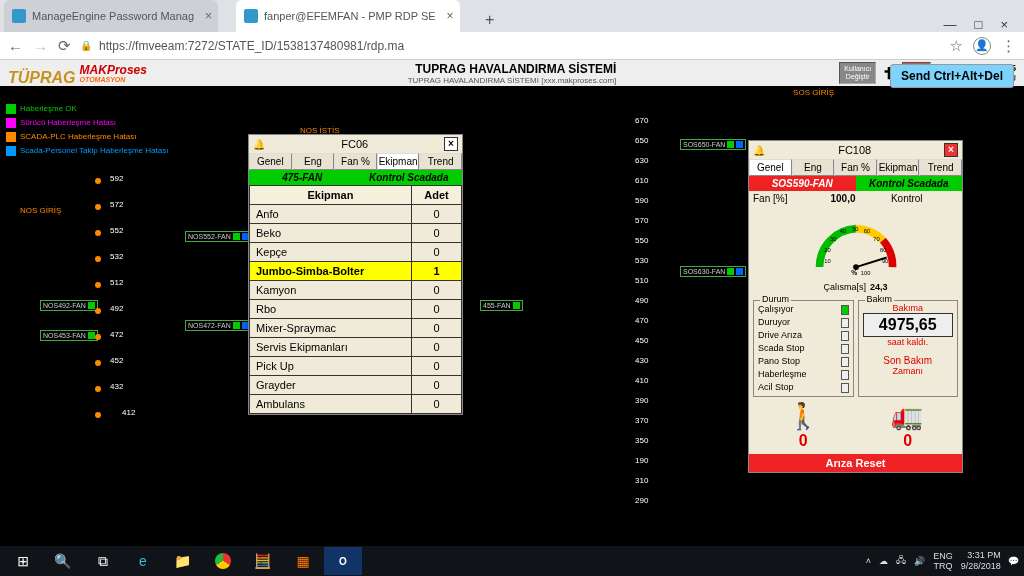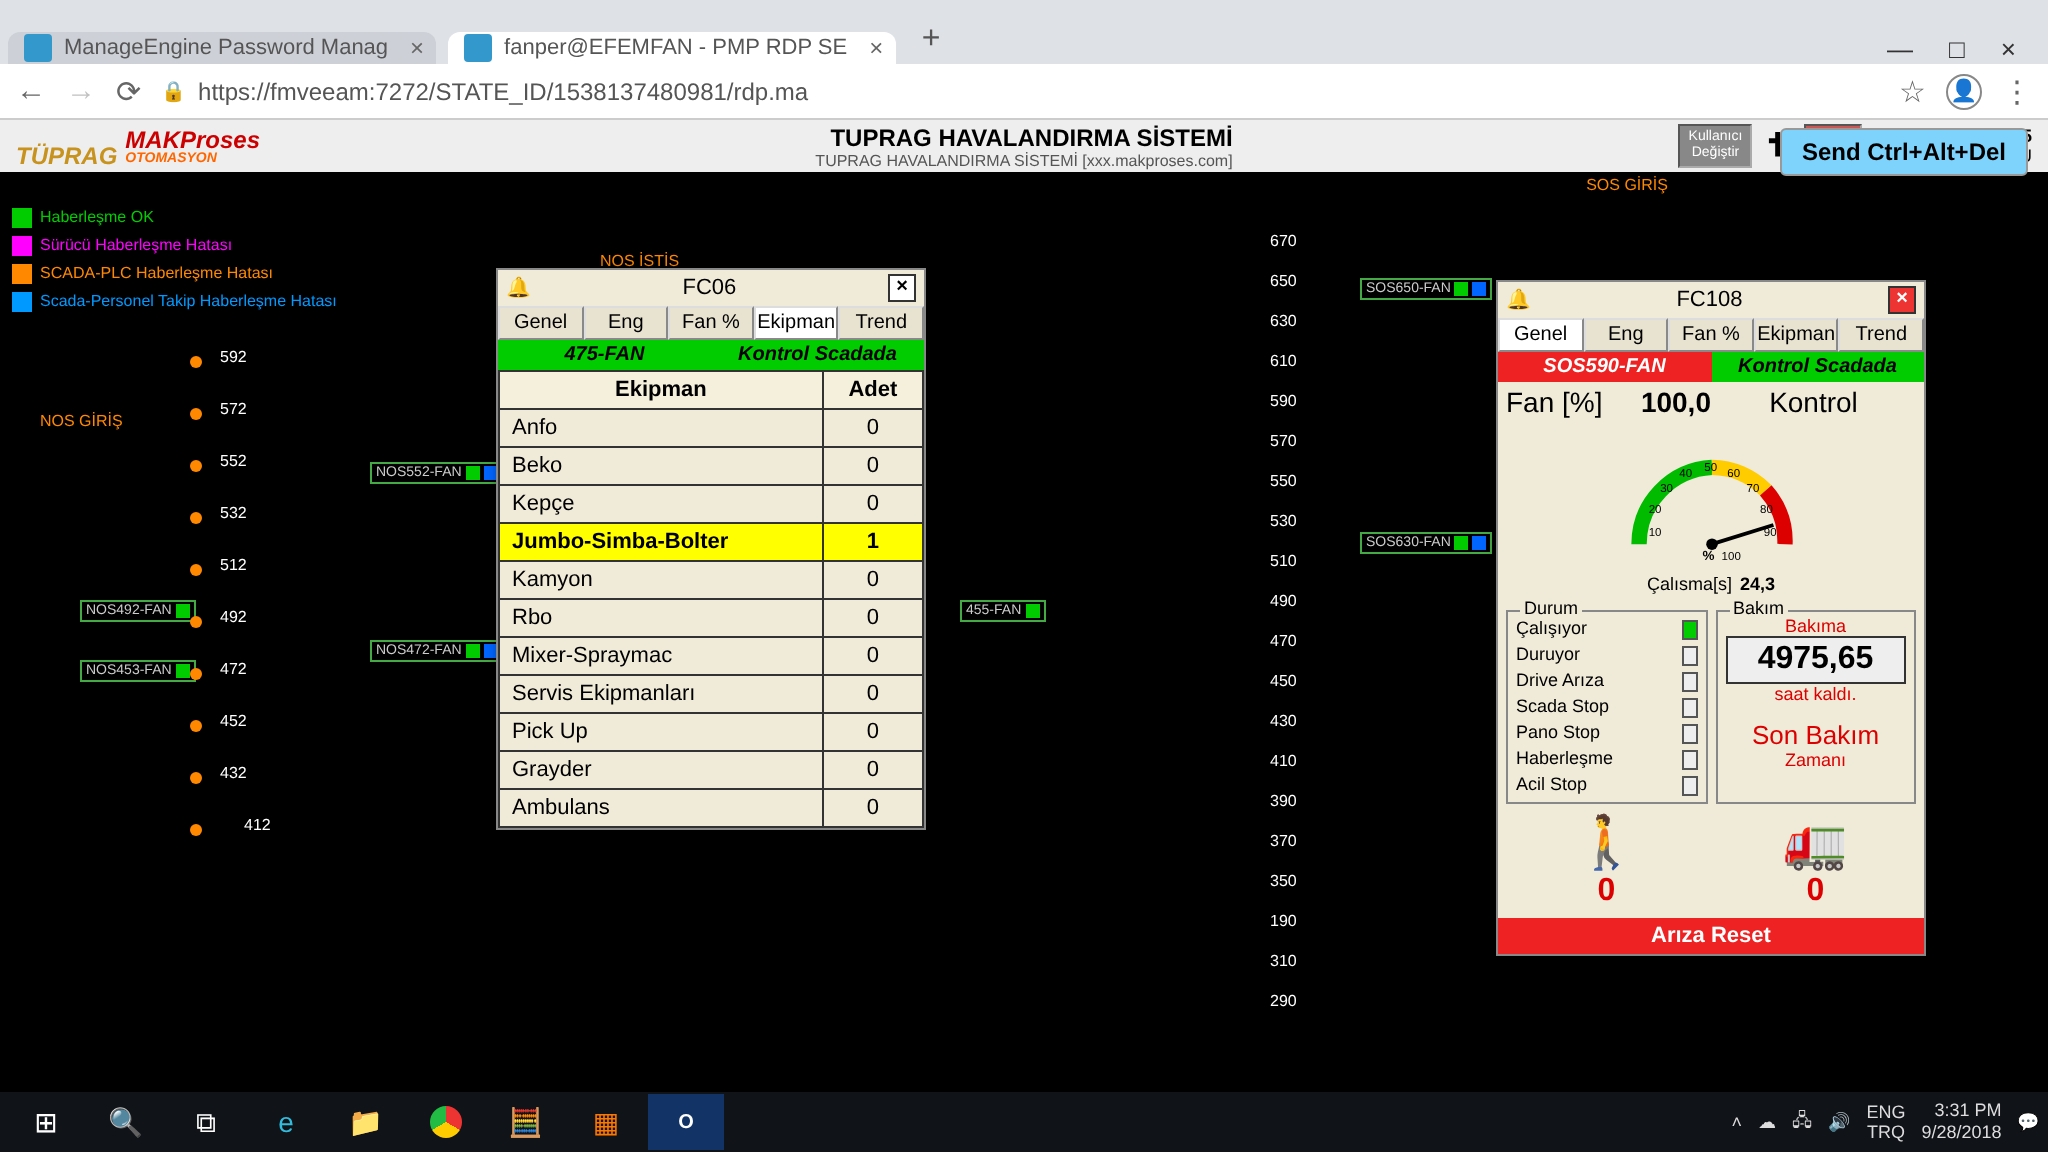--- a/index.html
+++ b/index.html
@@ -1,35 +1,35 @@
 <!DOCTYPE html>
 <html><head>
 <meta charset="utf-8">
 <style>
   * { box-sizing: border-box; margin: 0; padding: 0; }
   html, body { width: 1024px; height: 576px; overflow: hidden; font-family: Arial, sans-serif; }
   body { background: #000; position: relative; }
 
   
   .chrome-top { background: #dee1e6; height: 32px; display: flex; align-items: flex-end; padding: 0 4px; }
-  .tab { background: #fff; height: 16px; border-radius: 6px 6px 0 0; padding: 0 24px 0 8px; display: flex; align-items: center; gap: 6px; font-size: 11px; color: #555; position: relative; margin-right: 6px; min-width: 180px; }
+  .tab { background: #fff; height: 32px; border-radius: 6px 6px 0 0; padding: 0 24px 0 8px; display: flex; align-items: center; gap: 6px; font-size: 11px; color: #555; position: relative; margin-right: 18px; min-width: 180px; }
   .tab.inactive { background: #cdd0d6; }
   .tab-close { position: absolute; right: 6px; font-size: 12px; color: #666; }
   .newtab { width: 24px; height: 24px; display: flex; align-items: center; justify-content: center; font-size: 16px; color: #555; }
   .win-controls { margin-left: auto; display: flex; gap: 18px; padding-right: 12px; align-items: center; font-size: 13px; color: #333; }
   .win-controls span { cursor: default; }
 
   .chrome-bar { background: #fff; height: 28px; display: flex; align-items: center; padding: 0 8px; gap: 10px; border-bottom: 1px solid #ccc; }
   .chrome-bar .nav-icn { color: #666; font-size: 15px; }
   .addr { flex: 1; display: flex; align-items: center; gap: 6px; font-size: 12px; color: #555; }
   .addr .lock { font-size: 10px; }
 
   
   .app-header { background: #eee; height: 26px; display: flex; align-items: center; padding: 0 8px; font-size: 10px; position: relative; }
-  .app-header .logo1 { color: #c7931e; font-style: italic; font-weight: bold; font-size: 12px; margin-top: 10px; }
+  .app-header .logo1 { color: #c7931e; font-style: italic; font-weight: bold; font-size: 16px; margin-top: 10px; }
   .app-header .logo2 { color: #c00; font-weight: bold; font-style: italic; font-size: 12px; margin-left: 4px; }
   .app-header .logo2 small { color: #f60; font-size: 7px; display: block; line-height: 6px; }
   .app-header .center { position: absolute; left: 50%; transform: translateX(-50%); text-align: right; }
   .app-header .center .tt1 { font-weight: bold; font-size: 12px; }
   .app-header .center .tt2 { font-size: 8px; color: #555; }
   .app-header .right { margin-left: auto; display: flex; align-items: center; gap: 6px; }
   .small-btn { border: 1px inset #aaa; background: #c55; color: #fff; font-size: 7px; padding: 2px 4px; text-align: center; line-height: 8px; }
   .small-btn.gray { background: #888; }
   .ts { font-size: 9px; text-align: right; }
   .send-btn { background: #7dd3fc; border: 1px solid #999; border-radius: 3px; padding: 4px 10px; font-size: 12px; position: absolute; right: 10px; top: 64px; z-index: 50; font-weight: bold; }
@@ -328,21 +328,21 @@
       <div class="tabbtn active">Genel</div>
       <div class="tabbtn">Eng</div>
       <div class="tabbtn">Fan %</div>
       <div class="tabbtn">Ekipman</div>
       <div class="tabbtn">Trend</div>
     </div>
     <div class="statusbar">
       <div class="s1 red">SOS590-FAN</div>
       <div class="s2 green">Kontrol Scadada</div>
     </div>
-    <div style="display:flex;font-size:14px;padding:2px 4px;">
+    <div style="display:flex;font-size:10px;padding:2px 4px;">
       <div style="flex:1;display:flex;justify-content:space-between">
           <span>Fan [%]</span>
           <b>100,0</b>
         </div>
       <div style="flex:1;text-align:center">Kontrol</div>
     </div>
     <div class="fc108-body">
       <div class="fc108-col" style="align-items:center">
         <svg class="gauge" viewBox="0 0 100 70">
           <path d="M 12 58 A 40 40 0 0 1 50 18" fill="none" stroke="#0b0" stroke-width="8"></path>
@@ -399,21 +399,21 @@
             <span>Acil Stop</span>
             <span class="led"></span>
           </div>
       </div>
       <div class="fieldset" style="flex:1;text-align:center">
         <span class="lg">Bakım</span>
         <div style="color:#d00;font-size:9px">Bakıma</div>
         <div class="val-box">4975,65</div>
         <div style="color:#d00;font-size:9px">saat kaldı.</div>
         <div style="height:8px"></div>
-        <div style="color:#d00;font-size:13px">Son Bakım</div>
+        <div style="color:#d00;font-size:10px">Son Bakım</div>
         <div style="color:#d00;font-size:9px">Zamanı</div>
       </div>
     </div>
     <div style="display:flex;padding:0 4px 4px;gap:4px">
       <div style="flex:1;text-align:center">
         <div class="icon-big" style="color:#06d">🚶</div>
         <div style="color:#d00;font-weight:bold">0</div>
       </div>
       <div style="flex:1;text-align:center">
         <div class="icon-big" style="color:#ca0">🚛</div>

